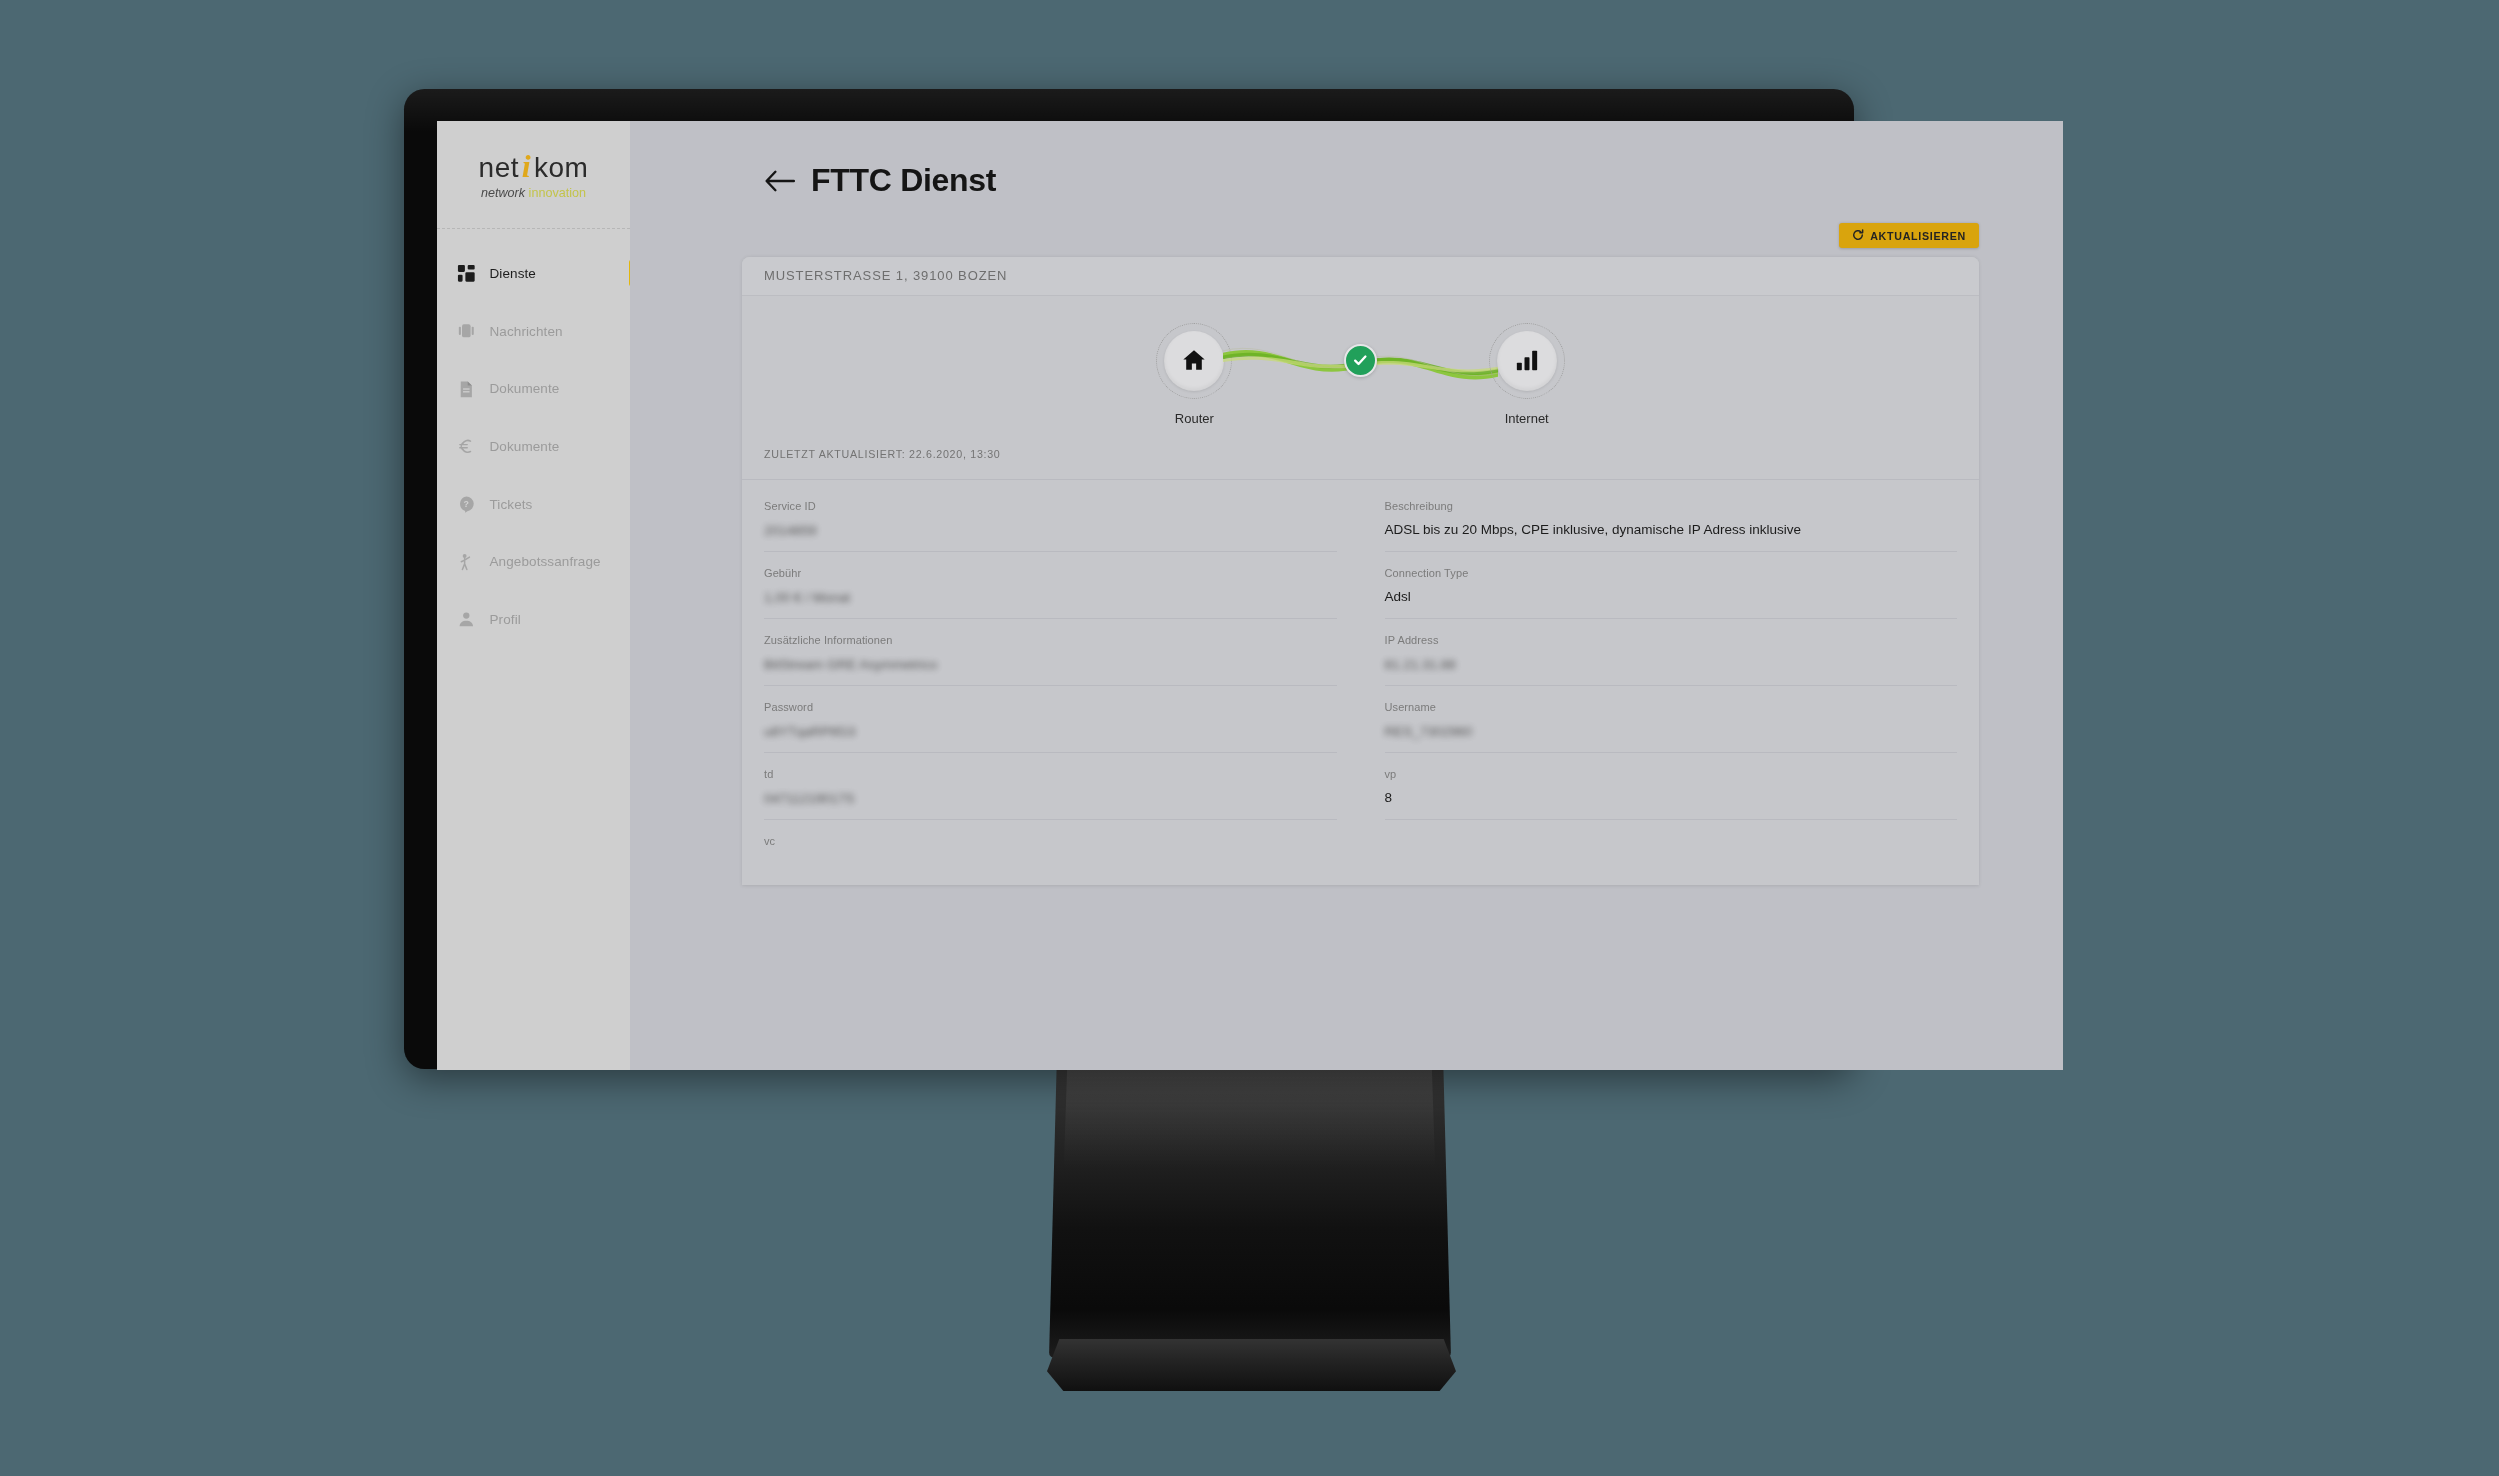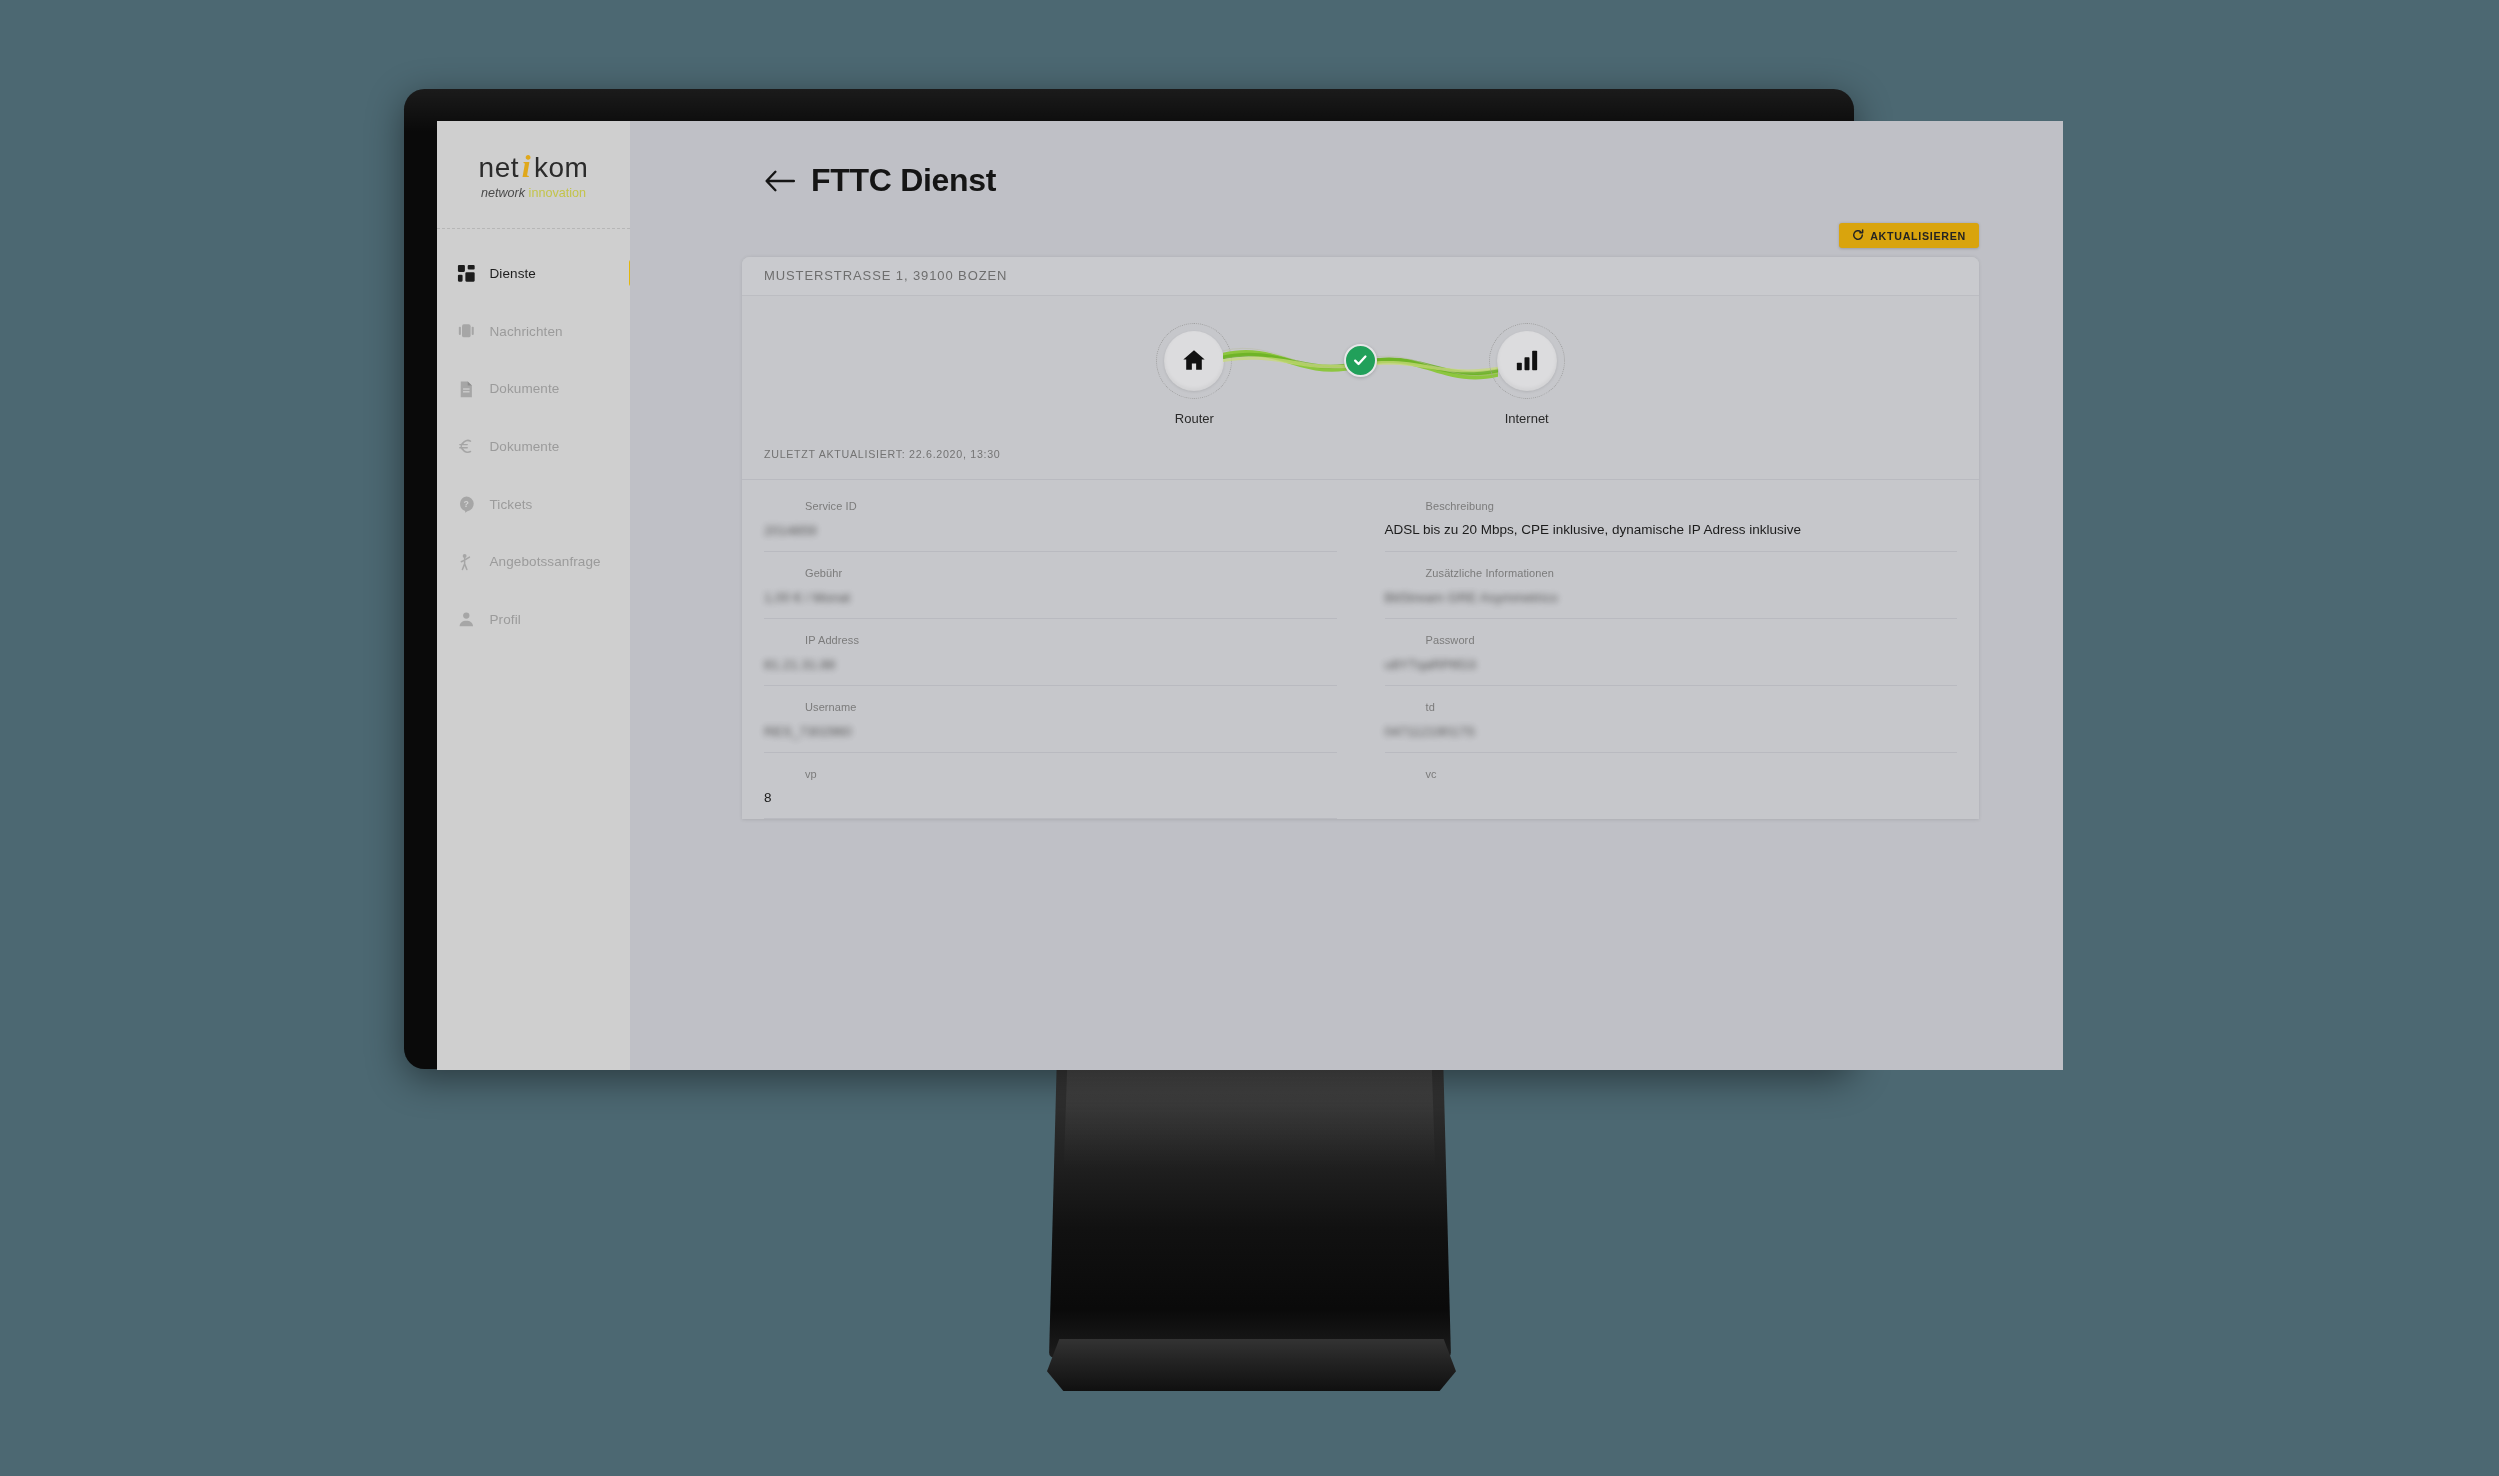--- a/index.html
+++ b/index.html
@@ -323,21 +323,20 @@
     padding: 15px 0 11px 0;
     border-bottom: 0.9px solid #b9bac0;
     min-height: 63px;
   }
   .field.no-border { border-bottom: none; }
   .field-label {
     font-size: 11px;
     color: #7b7b7b;
     margin-bottom: 8.4px;
     letter-spacing: 0.1px;
-    margin-left: 41px;
   }
   .field-value {
     font-size: 13.5px;
     color: #1c1c1c;
     line-height: 1.38;
     min-height: 18.6px;
   }
   .field-value.redacted {
     filter: blur(3.3px);
     color: #4a4a4a;
@@ -547,20 +546,24 @@
             <div class="field">
               <div class="field-label">Beschreibung</div>
               <div class="field-value">ADSL bis zu 20 Mbps, CPE inklusive, dynamische IP Adress inklusive</div>
             </div>
 
             <div class="field">
               <div class="field-label">Gebühr</div>
               <div class="field-value redacted">1,00 € / Monat</div>
             </div>
 
+            <div class="field">
+              <div class="field-label">Connection Type</div>
+              <div class="field-value">Adsl</div>
+            </div>
 
             <div class="field">
               <div class="field-label">Zusätzliche Informationen</div>
               <div class="field-value redacted">BitStream GRE Asymmetrico</div>
             </div>
 
             <div class="field">
               <div class="field-label">IP Address</div>
               <div class="field-value redacted">81.21.31.88</div>
             </div>

